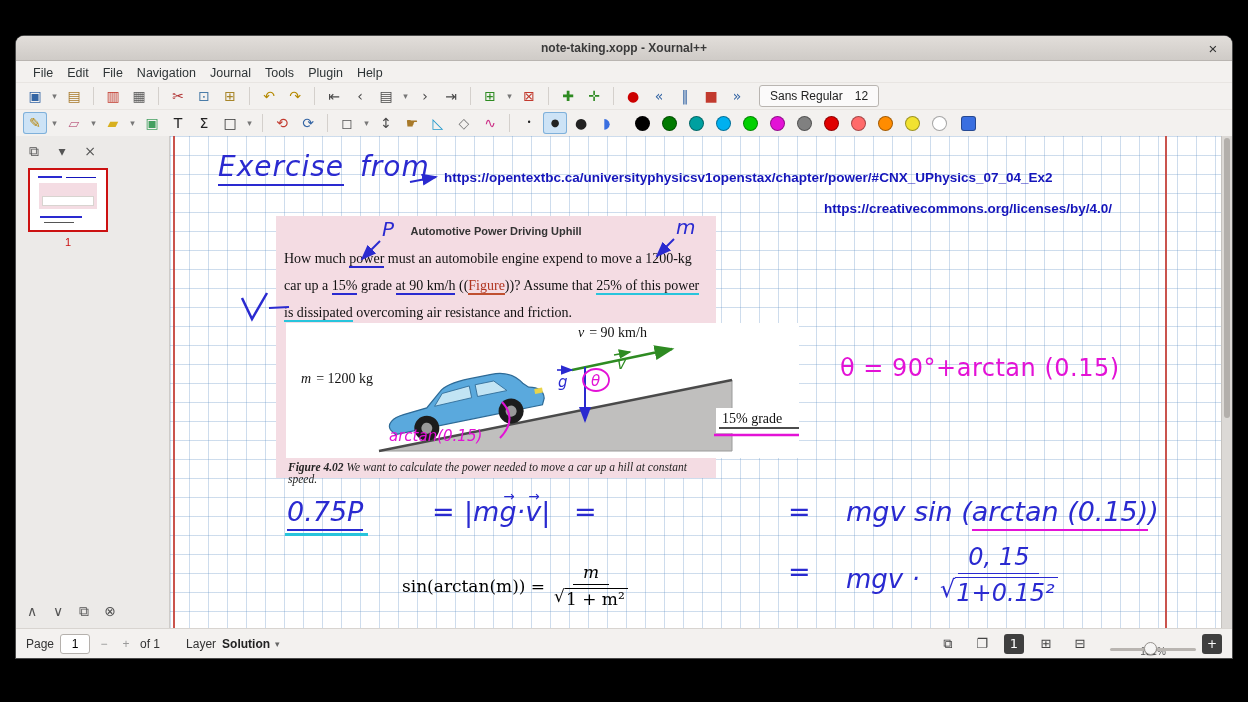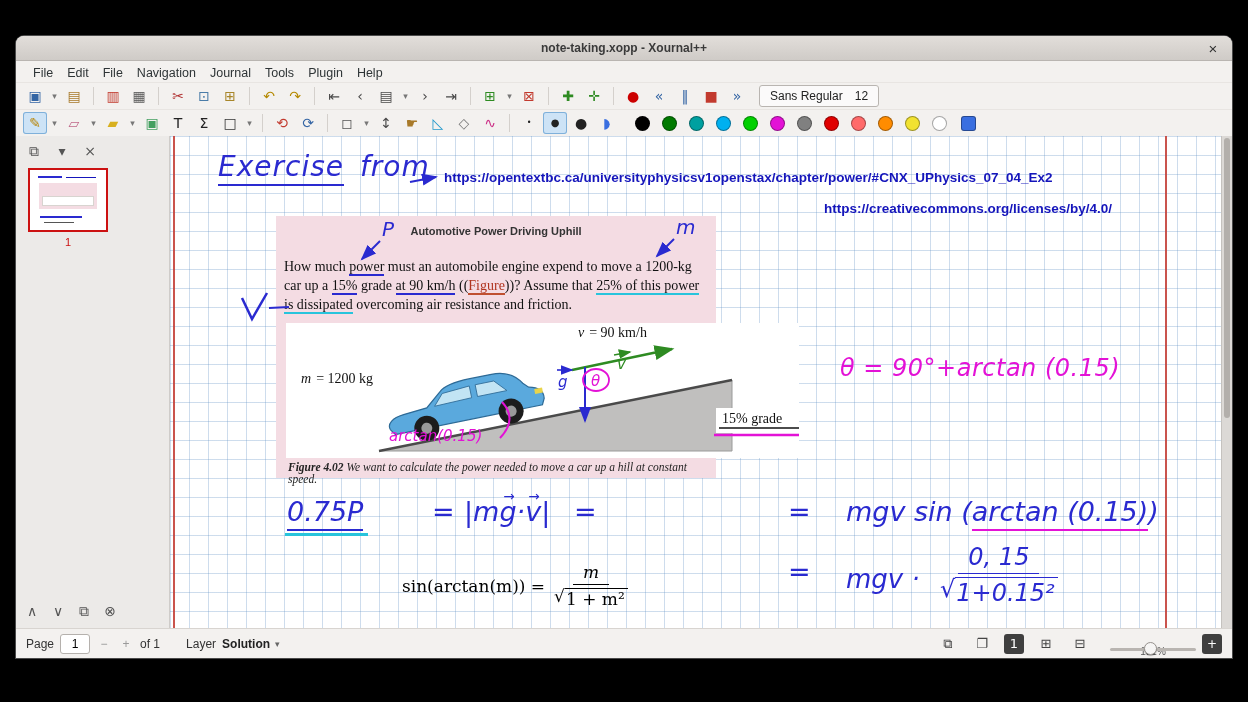--- a/index.html
+++ b/index.html
@@ -39,30 +39,30 @@
 .thumb-label{position:absolute;left:12px;top:100px;width:80px;text-align:center;color:#cc1111;font-size:11px}
 .sidebar-bottom{position:absolute;bottom:6px;left:4px;display:flex;gap:2px}
 
 .canvas{flex:1;position:relative;background:#b9b6b3;overflow:hidden}
 .page{position:absolute;left:0;top:0;right:11px;bottom:0;background:#fff;background-image:linear-gradient(to right,rgba(105,150,200,.33) 1px,transparent 1px),linear-gradient(to bottom,rgba(105,150,200,.33) 1px,transparent 1px);background-size:19px 19px}
 .margin-line{position:absolute;top:0;bottom:0;width:2px;background:#c4413a;opacity:.9}
 .vscroll{position:absolute;right:0;top:0;bottom:0;width:11px;background:#dcd9d6;border-left:1px solid #c5c2bf}
 .vscroll .handle{position:absolute;left:2px;right:2px;top:2px;height:280px;background:#b3afab;border-radius:4px}
 
 .hw{font-family:"DejaVu Sans",sans-serif;font-style:italic;color:#2a2ad0}
-.mag{font-family:"DejaVu Sans",sans-serif;font-style:italic;color:#e312d6}
+.mag{font-family:"DejaVu Sans",sans-serif;color:#e312d6}
 .heading{position:absolute;left:48px;top:14px;font-size:28px;letter-spacing:1px}
 .heading .u{border-bottom:2.5px solid #2a2ad0;padding-bottom:1px}
 .heading .w2{margin-left:16px}
 .url{position:absolute;font-size:13.5px;font-weight:bold;color:#1515bb;text-decoration:none}
 .url1{left:274px;top:34px}
 .url2{left:654px;top:65px}
 .exercise-box{position:absolute;left:106px;top:80px;width:440px;height:262px;background:#f4dce3}
 .ex-title{padding-top:9px;text-align:center;font-size:11px;font-weight:bold;color:#333}
-.ex-body{margin-top:20px;padding:0 8px;font-family:"Liberation Serif",serif;font-size:14px;line-height:19px;color:#111}
+.ex-body{margin-top:8px;padding:0 8px;font-family:"Liberation Serif",serif;font-size:14px;line-height:27px;color:#111}
 .u-pen{border-bottom:2px solid #2a2ad0}
 .u-cyan{border-bottom:2.5px solid #28c4dc}
 .fig-link{color:#b0341f;border-bottom:2px solid #c05030}
 .figure-wrap{position:absolute;left:10px;top:107px;width:513px;height:135px;background:#fff}
 .ex-caption{position:absolute;left:12px;top:245px;font-family:"Liberation Serif",serif;font-size:11.5px;font-style:italic;color:#222}
 .cap-b{font-weight:bold}
 .mag-eq{position:absolute;left:670px;top:218px;font-size:24px;letter-spacing:.5px}
 .eq1{position:absolute;left:0;top:360px;width:100%;height:54px;font-size:27px}
 .eq1 .item{position:absolute;top:0;white-space:nowrap}
 .u-outer{border-bottom:3px solid #28c4dc;padding:0 5px 6px 2px}

